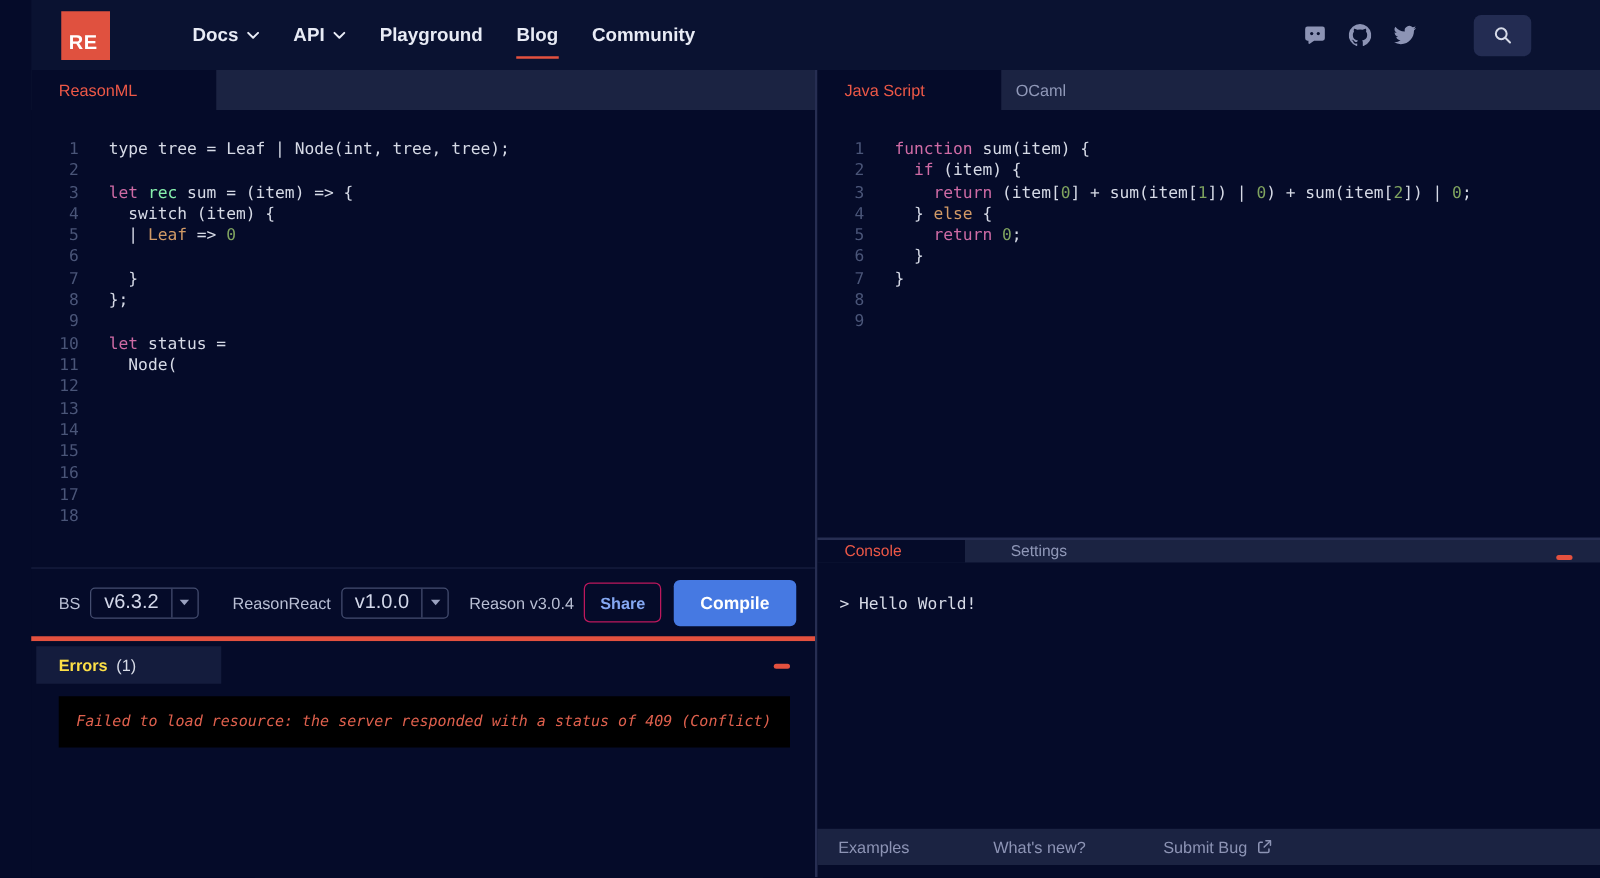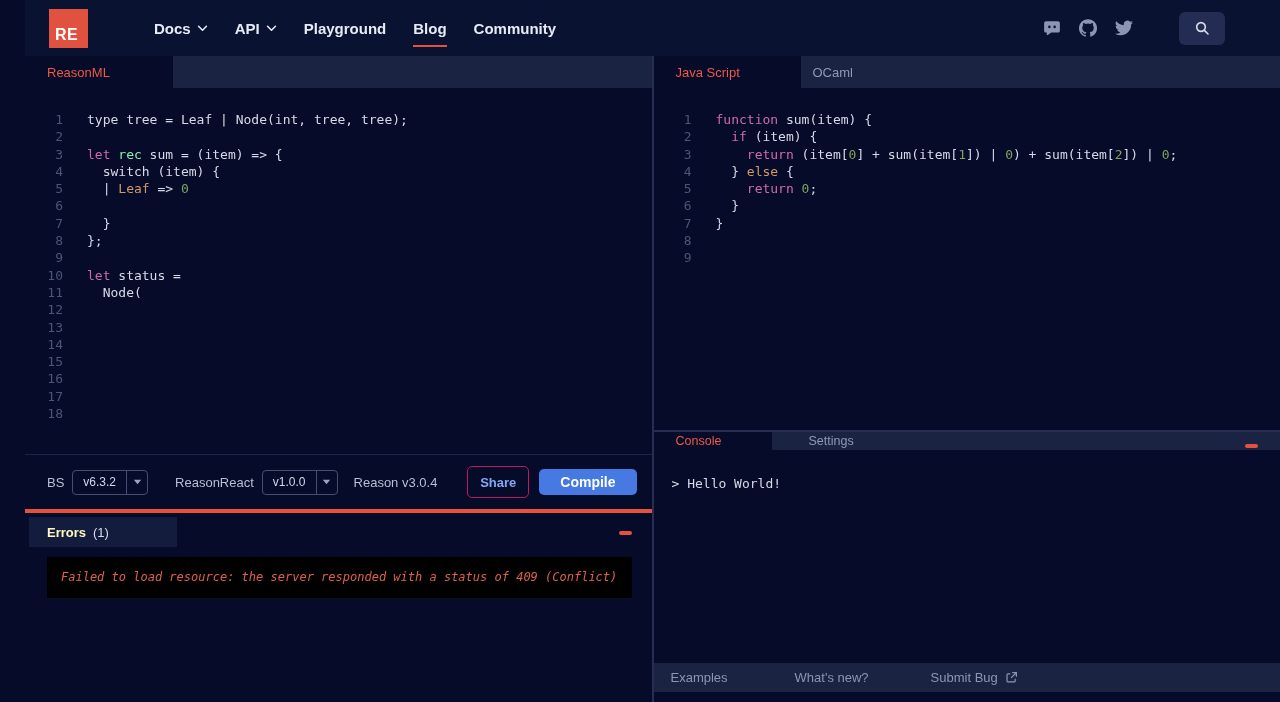--- a/index.html
+++ b/index.html
@@ -40,33 +40,33 @@
   .tk-w { color:#d6dae6; }
   .tk-p { color:#cf6ba5; }
   .tk-o { color:#d29a66; }
   .tk-g { color:#7fa35f; }
   .tk-b { color:#86efac; }
 
   
   .toolbar { height:54px; display:flex; align-items:center; padding:0 15px 0 22px; background:#050b29; flex:none; }
   .tb-label { font-size:13px; color:#b9bfd4; }
   .select { display:flex; height:25px; border:1px solid #454e70; border-radius:4px; margin-left:8px; cursor:pointer; }
-  .sel-val { padding:0 10px; min-width:46px; font-size:12px; color:#d3d8ea; display:flex; align-items:center; justify-content:center; }
+  .sel-val { padding:0 10px; min-width:46px; font-size:16px; color:#d3d8ea; display:flex; align-items:center; justify-content:center; }
   .sel-arrow { width:21px; border-left:1px solid #454e70; display:flex; align-items:center; justify-content:center; color:#9aa2c0; }
   .ml27 { margin-left:27px; }
   .ml16 { margin-left:16px; }
   .btn-share { margin-left:auto; height:32px; padding:0 12px; border:1px solid #be185d; border-radius:5px; background:transparent; color:#85a8f2; font-size:13px; font-weight:600; font-family:"Liberation Sans",sans-serif; cursor:pointer; display:flex; align-items:center; }
-  .btn-compile { margin-left:10px; height:26px; padding:0 21px; border:none; border-radius:5px; background:#4679e2; color:#ffffff; font-size:14px; font-weight:600; font-family:"Liberation Sans",sans-serif; cursor:pointer; display:flex; align-items:center; }
+  .btn-compile { margin-left:10px; height:37px; padding:0 21px; border:none; border-radius:5px; background:#4679e2; color:#ffffff; font-size:14px; font-weight:600; font-family:"Liberation Sans",sans-serif; cursor:pointer; display:flex; align-items:center; }
 
   
   .redline { height:4px; background:#e4513f; flex:none; }
   .errors-section { flex:1; background:#050b29; }
   .errors-header { height:34px; position:relative; display:flex; }
   .errors-tab { height:30px; margin:4px 0 0 4px; min-width:148px; background:#141c3d; display:flex; align-items:center; padding-left:18px; gap:7px; font-size:13px; cursor:pointer; }
-  .errors-title { color:#fef9c3; font-weight:600; }
+  .errors-title { color:#fde047; font-weight:600; }
   .errors-count { color:#d8dce8; }
   .minus { width:13px; height:4px; border-radius:2px; background:#e4513f; position:absolute; cursor:pointer; }
   .minus.err { right:20px; top:18px; }
   .error-box { margin:10px 20px 0 22px; background:#000000; padding:11px 14px; font-family:"DejaVu Sans Mono",monospace; font-size:12px; line-height:19px; color:#df604d;font-style:italic; }
 
   
   .hgap { height:2px; background:#272e52; flex:none; }
   .console-tabs { height:18px; background:#1b2342; display:flex; font-size:12.5px; position:relative; flex:none; }
   .console-tabs .tab { padding:0 12px; }
   .console-tabs .tab.active { min-width:118px; padding-left:22px; }

